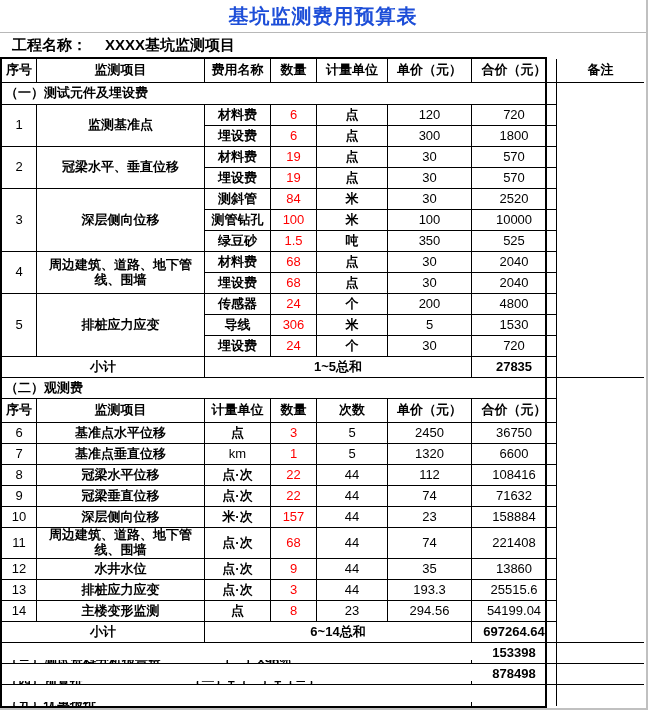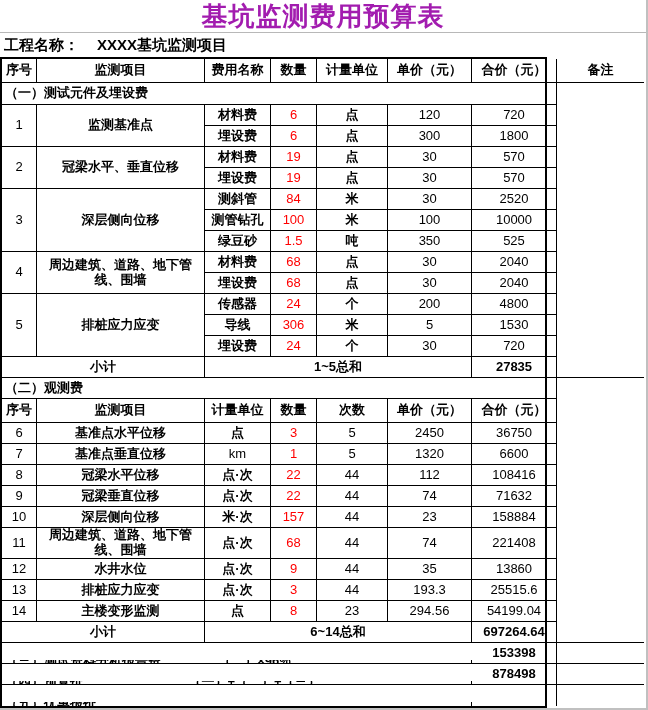--- a/index.html
+++ b/index.html
@@ -7,26 +7,26 @@
     width:648px;height:710px;
     background:#c0c0c0;
     font-family:"Liberation Sans","DejaVu Sans",sans-serif;
     -webkit-font-smoothing:none;
   }
   .sheet{width:646px;height:708px;background:#ffffff;}
   .title-row{
     height:33px;box-sizing:border-box;
     border-bottom:1px solid #b8b8b8;
     display:flex;align-items:center;justify-content:center;
-    font-size:26px;font-weight:bold;letter-spacing:1px;color:#a21caf;
+    font-size:20px;font-weight:bold;letter-spacing:1px;color:#1d4ed8;
   }
   .project-row{
     height:24px;box-sizing:border-box;
     display:flex;align-items:center;
-    font-size:15px;font-weight:bold;color:#000;padding-left:4px;
+    font-size:15px;font-weight:bold;color:#000;padding-left:12px;
   }
   .project-row .pv{margin-left:18px;}
   .grid{
     width:547px;box-sizing:border-box;
     border:2px solid #000;
     display:grid;
     grid-template-columns:35px 168px 66px 46px 71px 84px 85px 87px;
     grid-template-rows:24px 22px repeat(12,21px) 21px 21px 24px repeat(5,21px) 31px repeat(3,21px) 21px repeat(3,21px);
   }
   .c{

